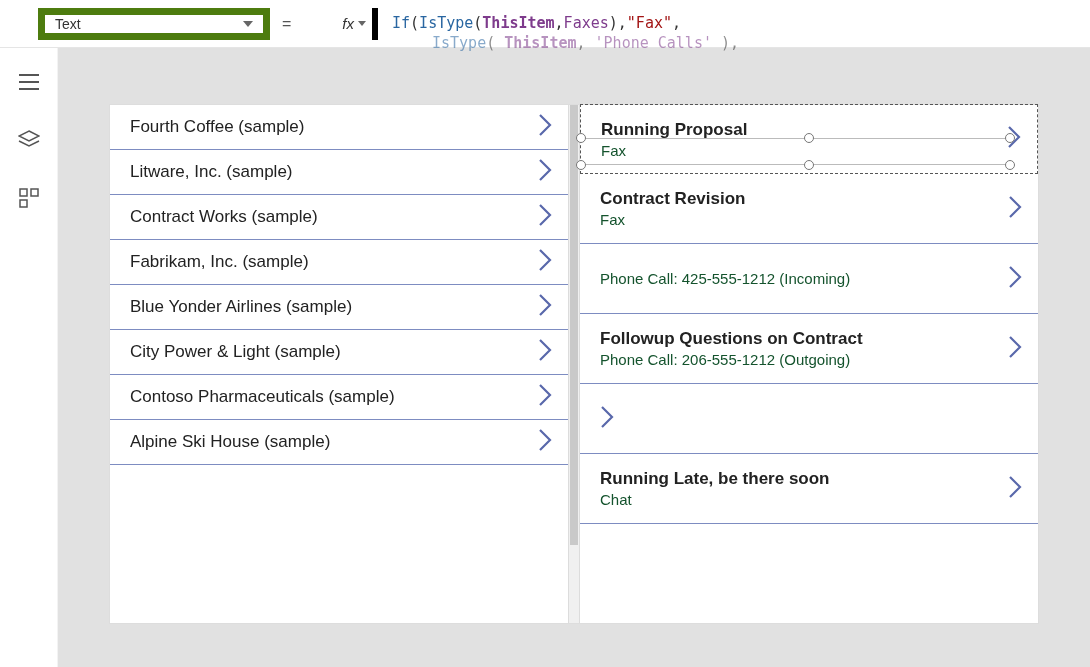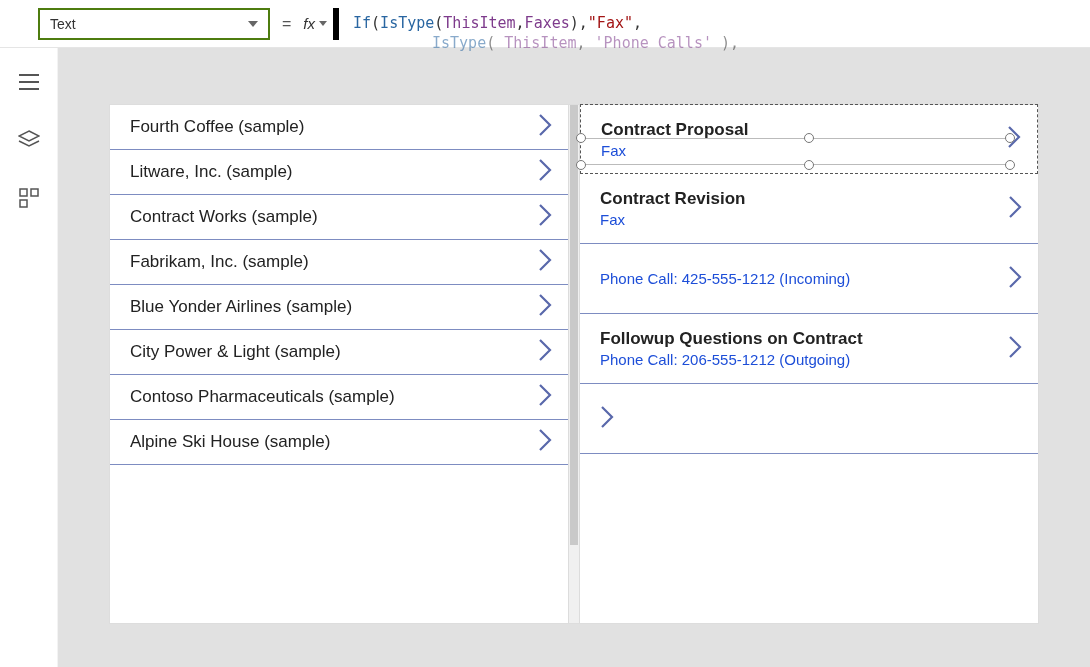--- a/index.html
+++ b/index.html
@@ -16,21 +16,21 @@
       height: 48px;
       display: flex;
       align-items: center;
       padding: 8px 38px 8px 38px;
       border-bottom: 1px solid #e5e5e5;
       background: #fff;
     }
     .property-select {
       width: 232px;
       height: 32px;
-      border: 2px solid #4d7c0f;
+      border: 7px solid #4d7c0f;
       display: flex;
       align-items: center;
       padding: 0 10px;
       justify-content: space-between;
       background: #fff;
     }
     .property-select span { font-size: 14px; color: #333; }
     .chevron-down {
       width: 0; height: 0;
       border-left: 5px solid transparent;
@@ -38,20 +38,21 @@
       border-top: 6px solid #666;
     }
     .equals { margin: 0 12px; font-size: 16px; color: #555; }
     .fx-label {
       font-style: italic;
       font-size: 15px;
       color: #333;
       display: flex;
       align-items: center;
       margin-right: 6px;
+      margin-left: 39px;
     }
     .fx-label .fx-chevron {
       width: 0; height: 0;
       border-left: 4px solid transparent;
       border-right: 4px solid transparent;
       border-top: 5px solid #666;
       margin-left: 4px;
     }
     .formula-input {
       flex: 1;
@@ -62,21 +63,21 @@
       font-size: 15px;
       display: flex;
       align-items: center;
       overflow: hidden;
       line-height: 1.3;
     }
     .tok-fn { color: #2966a1; }
     .tok-punc { color: #333; }
     .tok-enum { color: #7e3b8c; }
     .tok-str { color: #a31515; }
-    .tok-this { color: #7e3b8c; }
+    .tok-this { color: #7e3b8c; font-weight: bold; }
     .formula-line2 {
         position: absolute;
         top: 34px;
         left: 432px;
         font-family: Consolas, Monaco, monospace;
         font-size: 15px;
         opacity: 0.55;
     }
 
     
@@ -152,21 +153,21 @@
       color: #222;
       font-weight: 500;
     }
     .gallery-item.two-line {
       height: 70px;
       flex-direction: row;
       align-items: center;
     }
     .two-line-text { display: flex; flex-direction: column; gap: 2px; }
     .two-line-text .title { font-size: 17px; font-weight: 600; color: #222; }
-    .two-line-text .subtitle { font-size: 15px; color: #1d4ed8; font-weight: 400; }
+    .two-line-text .subtitle { font-size: 15px; color: #14532d; font-weight: 400; }
 
     .chevron-right svg { width: 16px; height: 24px; }
     .chevron-right svg polyline { stroke: #5968ab; stroke-width: 2.2; fill: none; }
 
     
     .selected-item {
       border: 1px dashed #555 !important;
       position: relative;
       margin: -1px 0 0 0;
     }
@@ -297,21 +298,21 @@
               </svg></span>
           </div>
         </div>
       <div class="scrollbar-gutter">
         <div class="scrollbar-thumb"></div>
       </div>
 
       <div class="gallery right" id="right-gallery">
           <div class="gallery-item two-line selected-item">
             <div class="two-line-text">
-              <span class="title">Contract Proposal</span>
+              <span class="title">Running Proposal</span>
               <span class="subtitle">Fax</span>
             </div>
             <span class="chevron-right"><svg viewBox="0 0 16 24">
                 <polyline points="2,2 12,12 2,22"></polyline>
               </svg></span>
             <div class="inner-line top"></div>
             <div class="inner-line bot"></div>
             <div class="handle tl"></div>
             <div class="handle tc"></div>
             <div class="handle tr"></div>
@@ -343,17 +344,26 @@
             </div>
             <span class="chevron-right"><svg viewBox="0 0 16 24">
                 <polyline points="2,2 12,12 2,22"></polyline>
               </svg></span>
           </div>
           <div class="gallery-item two-line">
             <span class="chevron-right"><svg viewBox="0 0 16 24">
                 <polyline points="2,2 12,12 2,22"></polyline>
               </svg></span>
           </div>
+          <div class="gallery-item two-line">
+            <div class="two-line-text">
+              <span class="title">Running Late, be there soon</span>
+              <span class="subtitle">Chat</span>
+            </div>
+            <span class="chevron-right"><svg viewBox="0 0 16 24">
+                <polyline points="2,2 12,12 2,22"></polyline>
+              </svg></span>
+          </div>
         </div>
 
     </div>
   </div>
 </div>
 
 </body></html>

